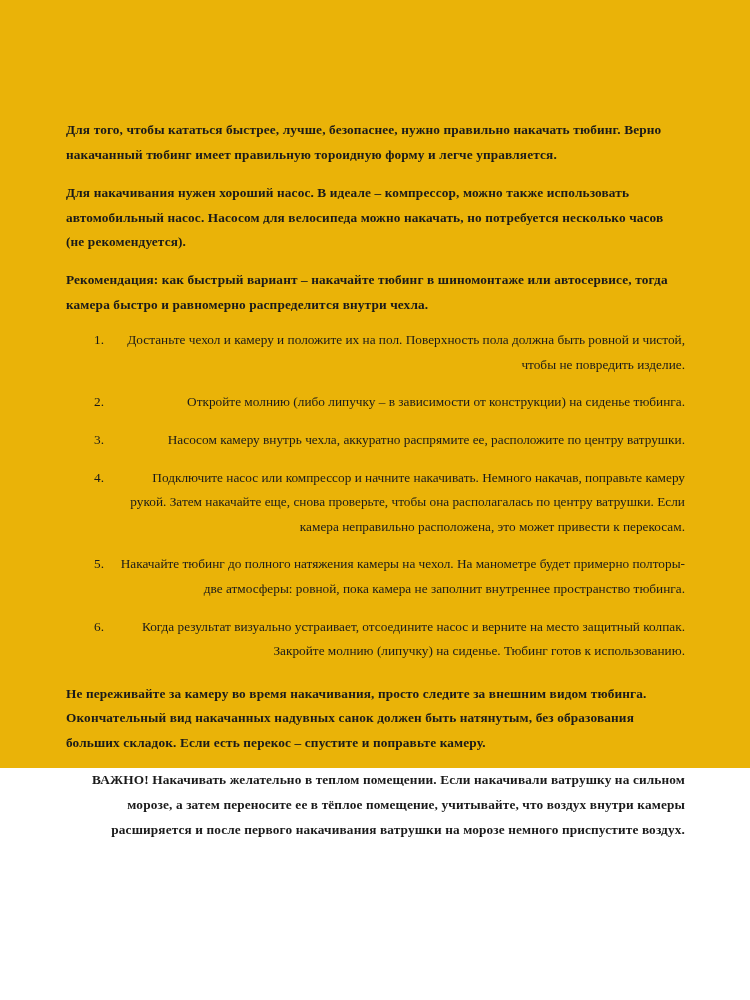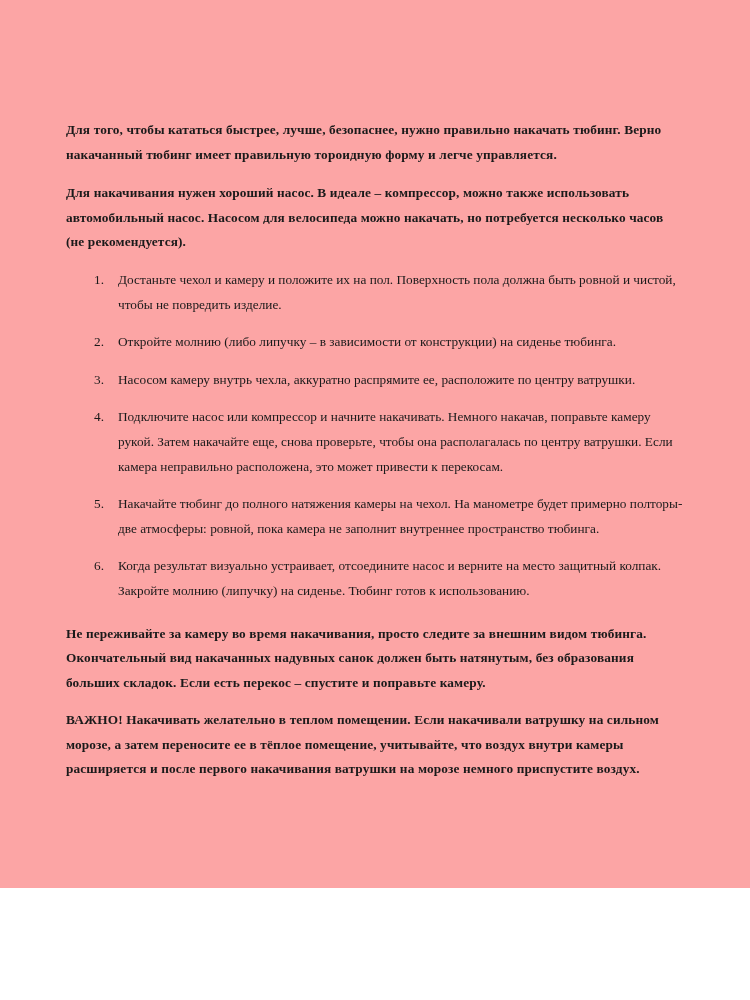--- a/index.html
+++ b/index.html
@@ -12,22 +12,22 @@
     width: 750px;
     height: 1000px;
     overflow: hidden;
     font-family: "Liberation Serif", "DejaVu Serif", serif;
     color: #1a1a1a;
     -webkit-font-smoothing: antialiased;
   }
   .page {
     position: relative;
     width: 750px;
-    height: 888px;
-    background: #fca5a5;
+    height: 768px;
+    background: #eab308;
     box-sizing: border-box;
     padding: 118px 65px 0 66px;
   }
   .doc-body {
     width: 619px;
   }
   p.para {
     margin: 0 0 13px 0;
     font-size: 13.3px;
     line-height: 24.6px;
@@ -43,20 +43,21 @@
     margin-bottom: 11px;
   }
   p.para.tail-first {
     margin-top: 16px;
   }
   ol.steps {
     margin: 0 0 10px 0;
     padding: 0;
     list-style: none;
     counter-reset: step;
+    text-align: right;
   }
   ol.steps > li {
     position: relative;
     counter-increment: step;
     padding-left: 52px;
     margin-bottom: 13px;
     font-size: 13.3px;
     line-height: 24.6px;
   }
   ol.steps > li:last-child {
@@ -75,32 +76,34 @@
     content: counter(step) ".";
   }
   .step-text {
     display: block;
   }
   .tail-block {
     margin-top: 16px;
   }
   .tail-block p.para:last-child {
     margin-bottom: 0;
+    text-align: right;
   }
 </style>
 </head>
 <body>
 
 <div class="page">
   <div class="doc-body">
 
     <p class="para lead">Для того, чтобы кататься быстрее, лучше, безопаснее, нужно правильно накачать тюбинг. Верно накачанный тюбинг имеет правильную тороидную форму и легче управляется.</p>
 
     <p class="para">Для накачивания нужен хороший насос. В идеале – компрессор, можно также использовать автомобильный насос. Насосом для велосипеда можно накачать, но потребуется несколько часов (не рекомендуется).</p>
 
+    <p class="para intro-list">Рекомендация: как быстрый вариант – накачайте тюбинг в шиномонтаже или автосервисе, тогда камера быстро и равномерно распределится внутри чехла.</p>
 
 
     <ol class="steps">
       <li>
         <span class="marker"></span>
         <span class="step-text">Достаньте чехол и камеру и положите их на пол. Поверхность пола должна быть ровной и чистой, чтобы не повредить изделие.</span>
       </li>
       <li>
         <span class="marker"></span>
         <span class="step-text">Откройте молнию (либо липучку – в зависимости от конструкции) на сиденье тюбинга.</span>

